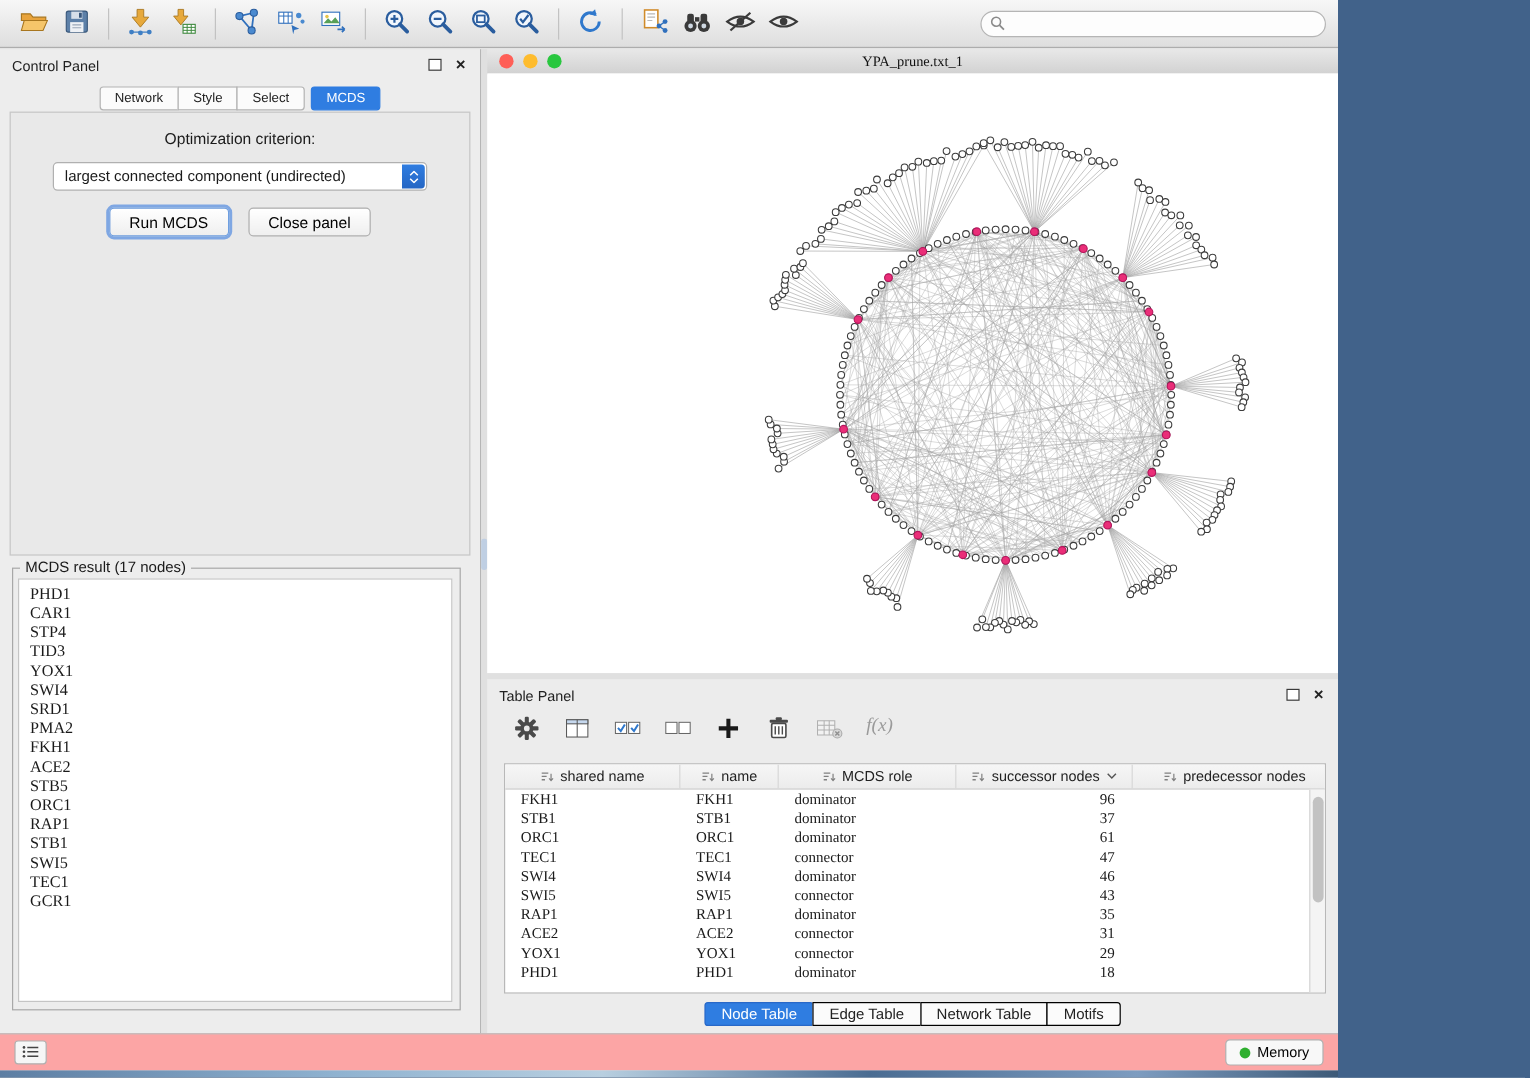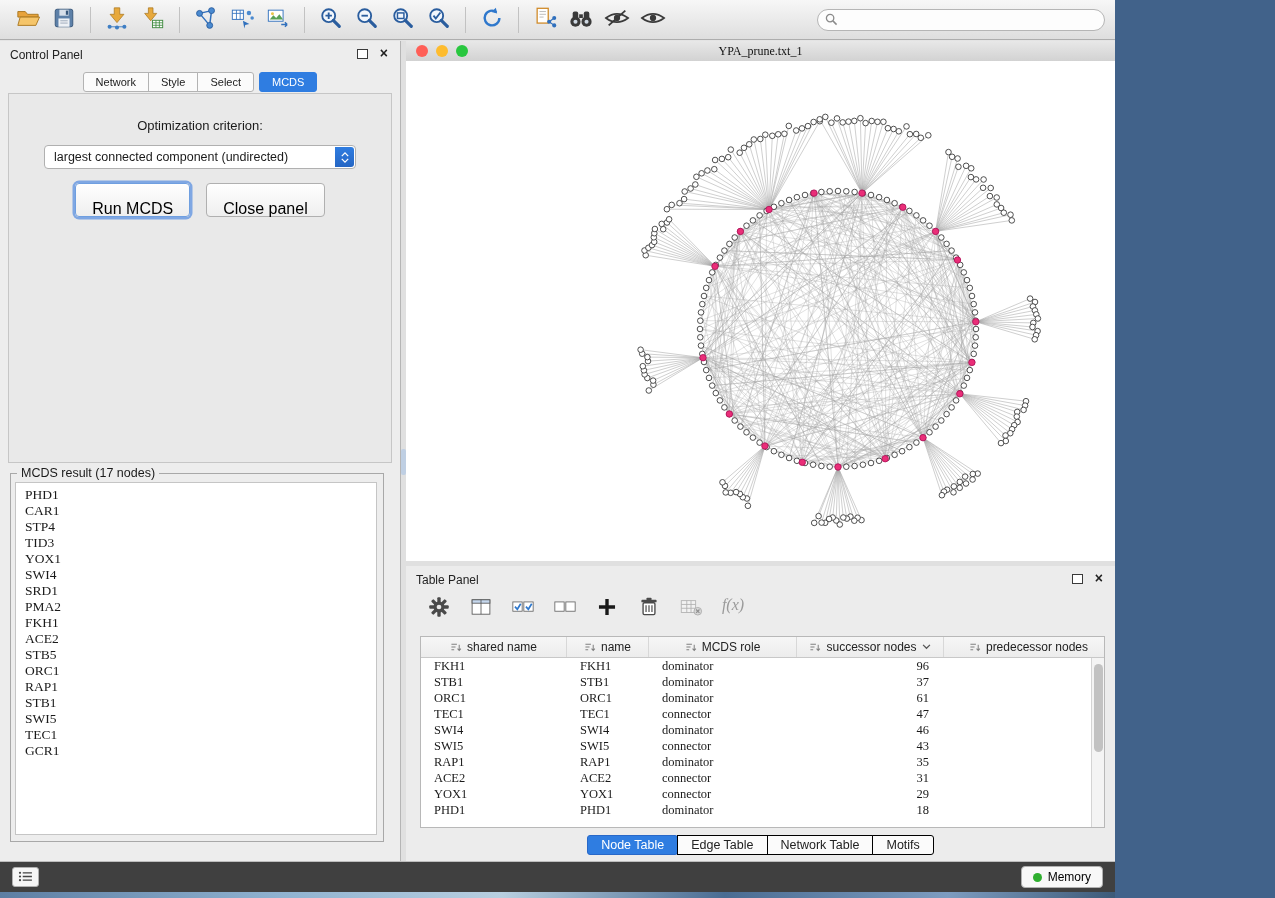--- a/index.html
+++ b/index.html
@@ -23,27 +23,27 @@
   .panel-header{position:relative;height:26px;}
   .panel-title{position:absolute;left:10px;top:7px;font-size:12px;color:#222;}
   .float-btn{position:absolute;right:32px;top:8px;width:9px;height:8px;border:1.5px solid #3a3a3a;background:#fff;}
   .close-x{position:absolute;right:12px;top:4px;font-size:14px;font-weight:bold;color:#222;line-height:16px;}
   .ctab-row{position:absolute;top:31px;left:0;right:0;display:flex;justify-content:center;z-index:2;}
   .ctab{padding:3px 12px;background:#fbfbfb;border:1px solid #b3b3b3;margin-left:-1px;font-size:11px;color:#222;}
   .ctab:nth-child(1){border-radius:3px 0 0 3px;margin-left:0;}
   .ctab:nth-child(3){border-radius:0 3px 3px 0;}
   .ctab.active{background:var(--accent-blue);border-color:var(--accent-blue);color:#fff;border-radius:3px;margin-left:5px;}
   .ctab-content{position:absolute;left:8px;right:8px;top:52px;height:368px;background:#e9e9e9;border:1px solid #c6c6c6;}
-  .opt-label{text-align:center;margin-top:24px;font-size:13px;}
+  .opt-label{text-align:center;margin-top:14px;font-size:13px;}
   .select-row{width:312px;margin:12px auto 0;height:24px;position:relative;background:#fff;border:1px solid #b0b0b0;
               border-radius:4px;display:flex;align-items:center;padding-left:9px;font-size:12.5px;box-sizing:border-box;}
   .select-stepper{position:absolute;right:1px;top:1px;bottom:1px;width:19px;border-radius:0 3px 3px 0;
               background:linear-gradient(var(--accent-blue),#2566c4);display:flex;flex-direction:column;align-items:center;justify-content:center;gap:1px;}
   .btn-row{display:flex;justify-content:center;gap:16px;margin-top:14px;}
-  .btn{height:24px;padding:16px 16px;background:linear-gradient(#ffffff,#efefef);border:1px solid #b0b0b0;border-radius:4px;font-size:16px;font-family:"Liberation Sans",sans-serif;}
+  .btn{height:24px;padding:4px 16px;background:linear-gradient(#ffffff,#efefef);border:1px solid #b0b0b0;border-radius:4px;font-size:13px;font-family:"Liberation Sans",sans-serif;}
   .btn.focused{box-shadow:0 0 0 2.5px rgba(100,150,225,.8);border-color:#6f9fe0;}
   .result-box{position:absolute;left:10px;right:16px;top:425px;bottom:20px;border:1px solid #a8a8a8;margin:0;padding:0;}
   .result-box legend{margin-left:6px;padding:0 4px;font-size:12.5px;}
   .result-list{position:absolute;left:4px;right:6px;top:2px;bottom:6px;background:#fff;border:1px solid #c5c5c5;
                padding:4px 0 0 9px;font-family:"Liberation Serif",serif;font-size:13.5px;line-height:16px;overflow:hidden;}
   
   .net-window{position:absolute;left:406px;top:41px;right:0;height:520px;}
   .net-titlebar{position:relative;height:20px;background:linear-gradient(#e8e8e8,#d2d2d2);border-bottom:1px solid #b0b0b0;display:flex;align-items:center;}
   .tl{width:12px;height:12px;border-radius:50%;margin-left:8px;flex:0 0 auto;}
   .tl.red{background:var(--tl-red);margin-left:10px;}
@@ -64,21 +64,21 @@
   .td{font-family:"Liberation Serif",serif;font-size:12.5px;line-height:16px;padding-left:13px;white-space:nowrap;overflow:hidden;}
   .td.num{text-align:right;padding-left:0;padding-right:15px;}
   .tscroll{position:absolute;top:21px;right:0;bottom:0;width:12px;background:#f4f4f4;border-left:1px solid #d4d4d4;}
   .tthumb{position:absolute;top:6px;right:1.5px;width:9px;height:88px;border-radius:5px;background:#c2c2c2;}
   .tp-tabs{position:absolute;bottom:7px;left:0;right:0;display:flex;justify-content:center;}
   .ttab{padding:2px 13px;font-size:12.5px;background:#fbfbfb;border:1px solid #000000;margin-left:-1px;color:#222;}
   .ttab:first-child{margin-left:0;}
   .ttab:last-child{border-radius:0 3px 3px 0;}
   .ttab.active{background:var(--accent-blue);border-color:#2868c8;color:#fff;border-radius:3px;}
   
-  .status{position:absolute;left:0;right:0;bottom:6px;height:30px;background:#404040;border-top:1px solid #bdbdbd;}
+  .status{position:absolute;left:0;right:0;bottom:6px;height:30px;background:#fca5a5;border-top:1px solid #bdbdbd;}
   .menu-btn{position:absolute;left:12px;top:5px;width:27px;height:20px;background:#f6f6f6;border:1px solid #b0b0b0;border-radius:3px;display:flex;align-items:center;justify-content:center;padding:0;}
   .memory-btn{position:absolute;right:12px;top:4px;height:22px;padding:0 11px;background:#f8f8f8;border:1px solid #b0b0b0;border-radius:4px;display:flex;align-items:center;gap:6px;font-size:12px;}
   .mem-dot{width:9px;height:9px;border-radius:50%;background:var(--memory-green);}
   .wallpaper{position:absolute;left:0;right:0;bottom:0;height:6px;
              background:linear-gradient(90deg,#5d7ea3,#8fb2d0 25%,#b8cfe0 45%,#4a6c92 65%,#7d9cc0 85%,#3d5a78);}
 </style>
 </head>
 <body>
 
 <div class="app">

